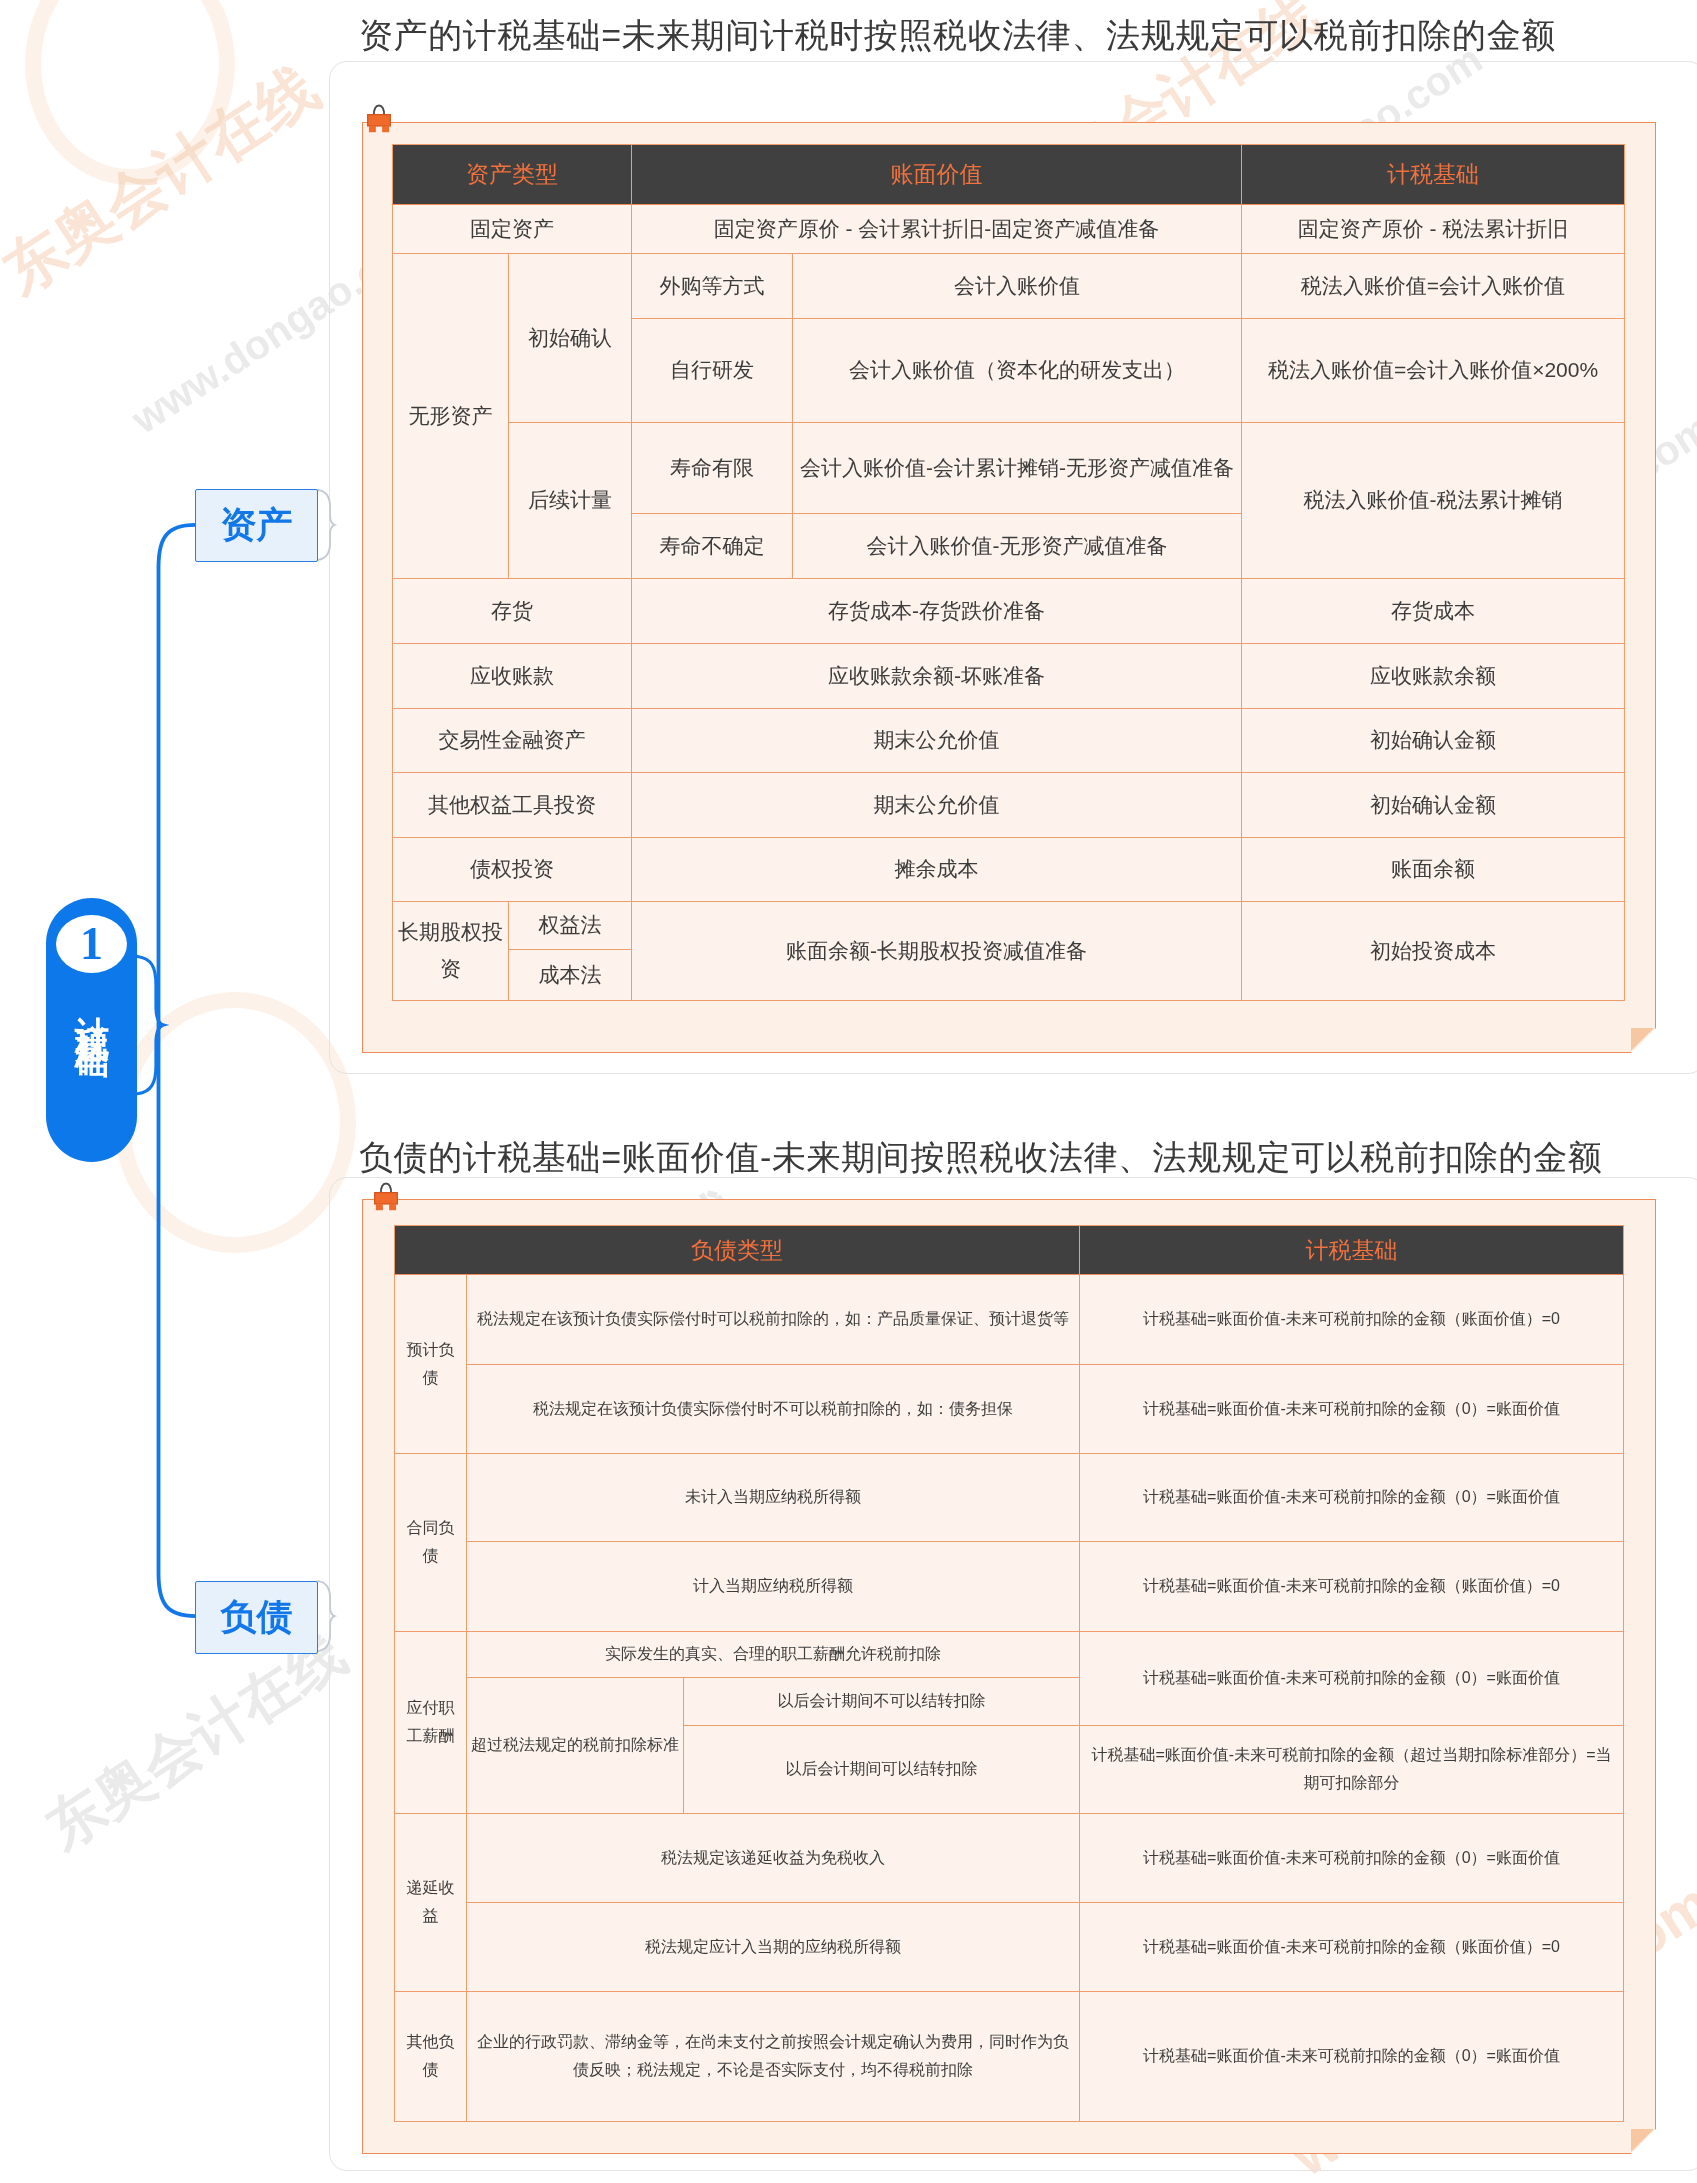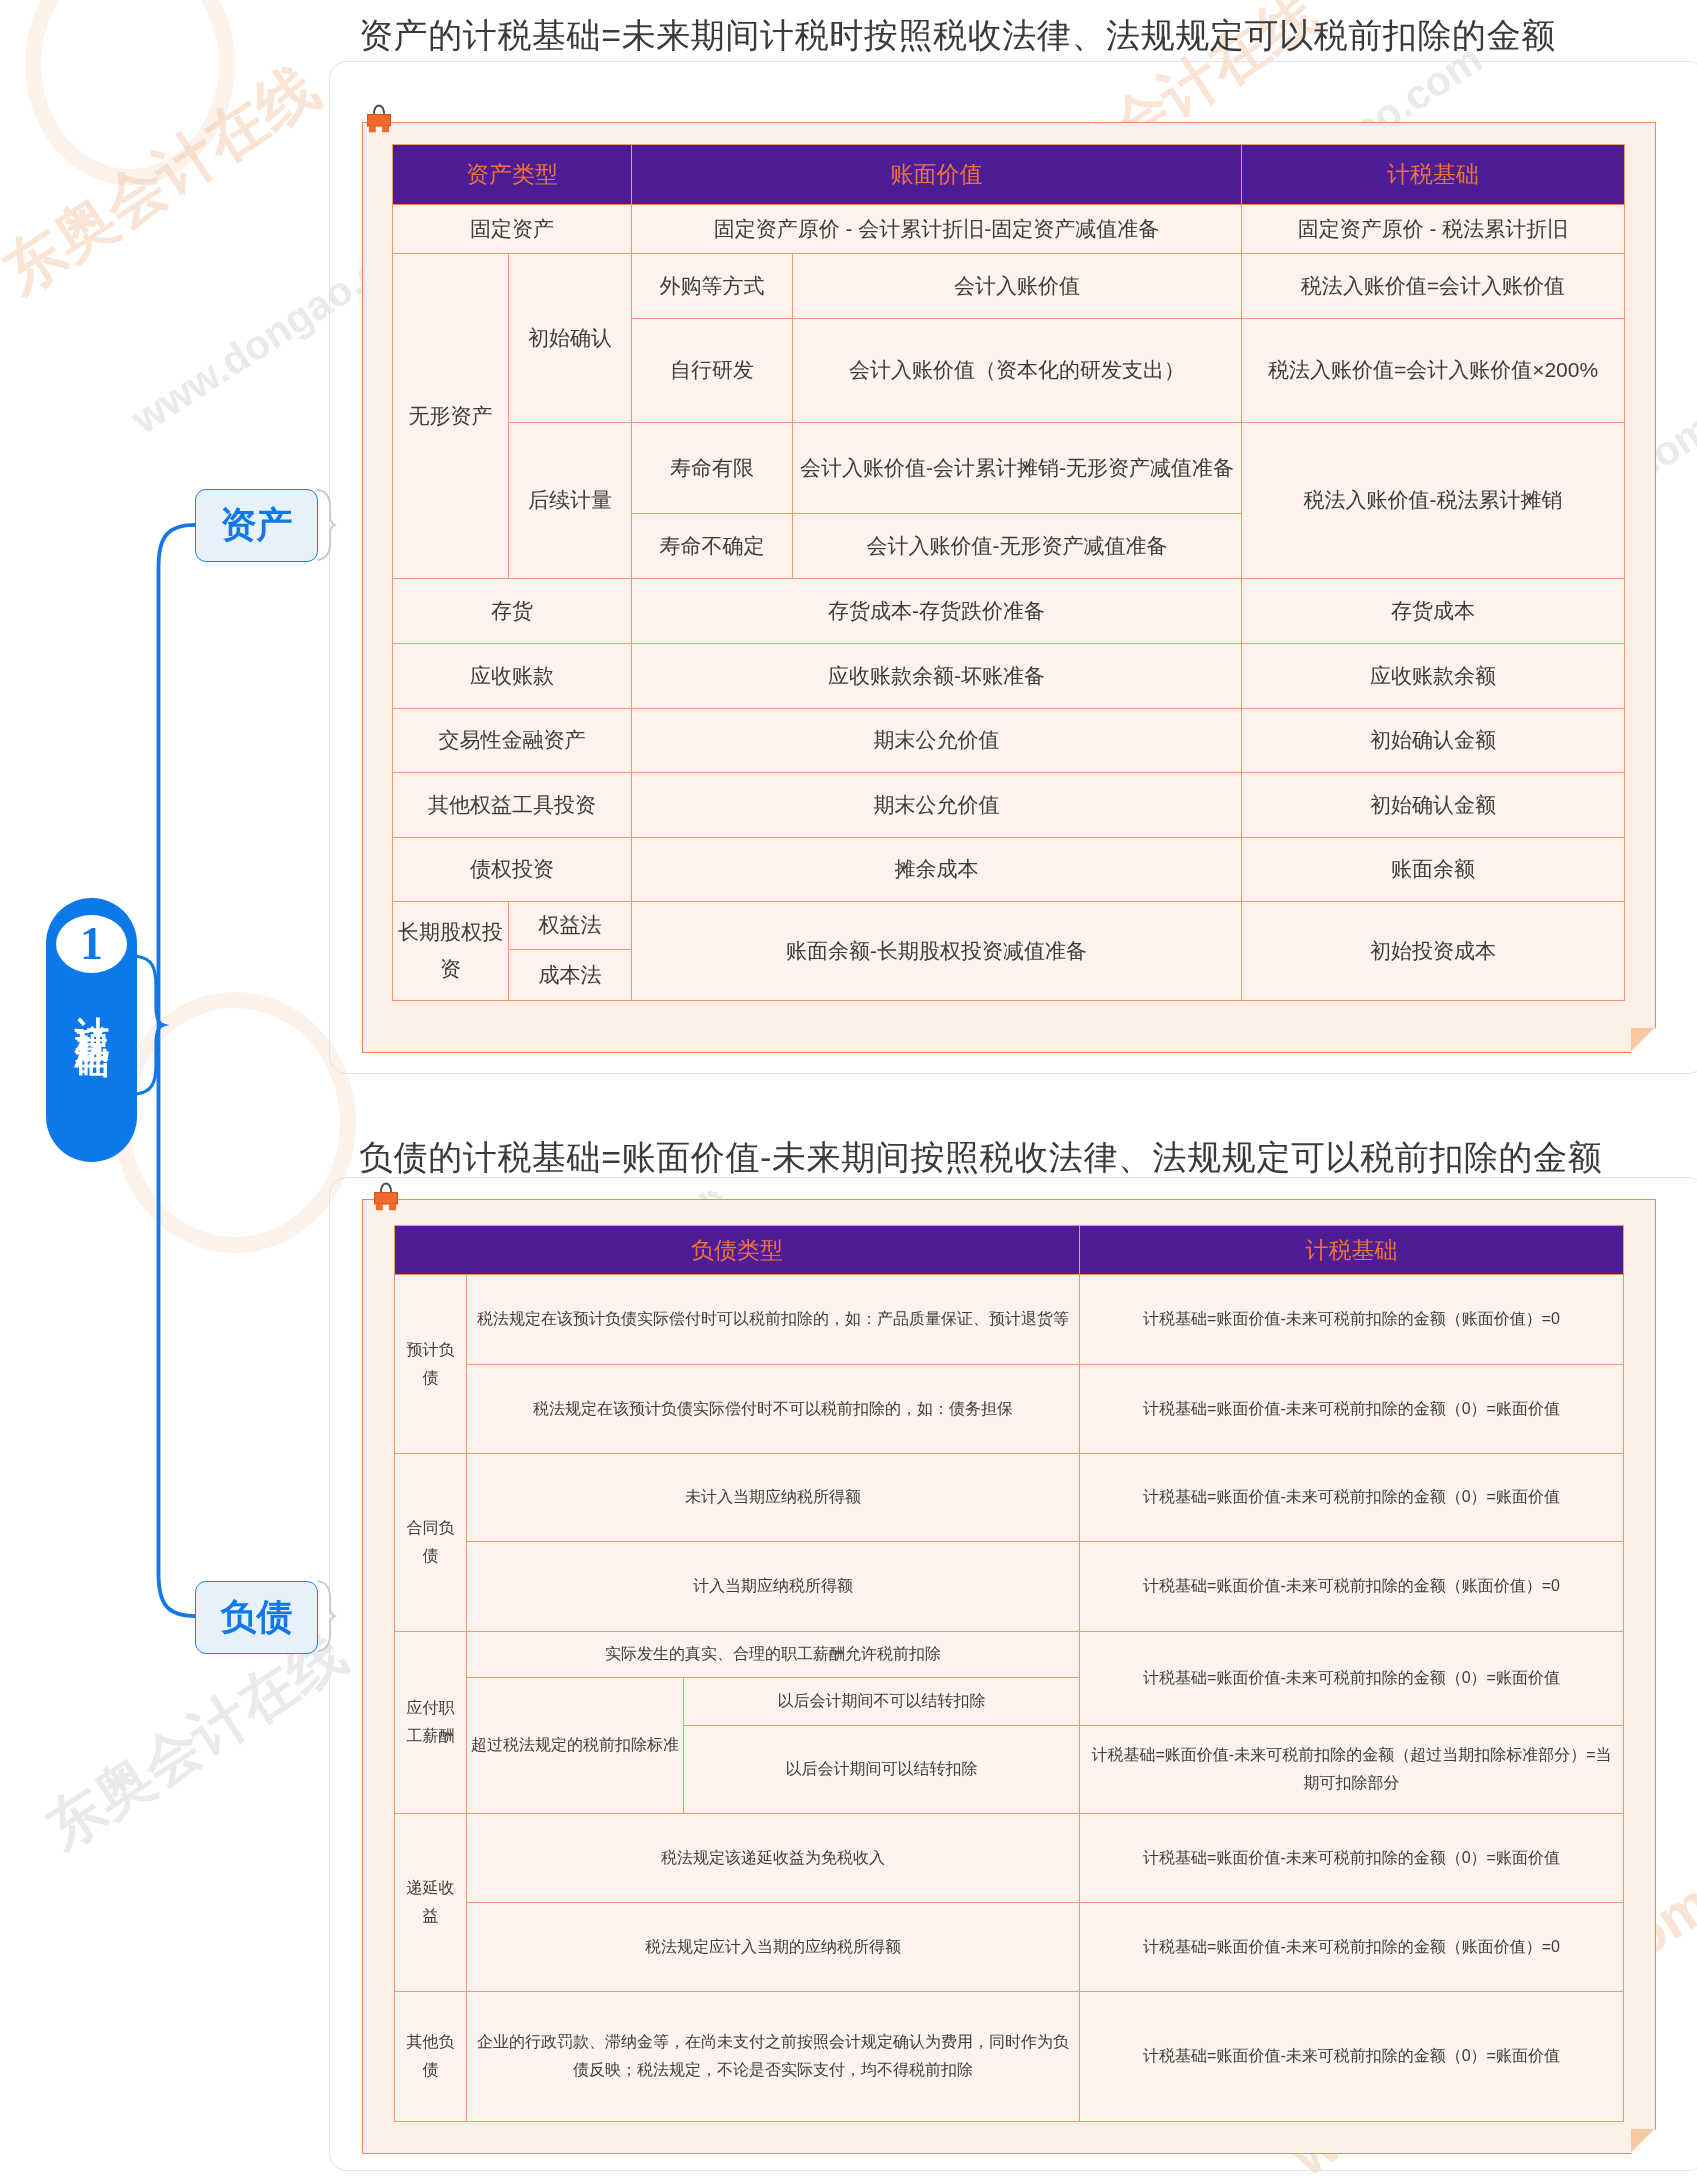--- a/index.html
+++ b/index.html
@@ -23,21 +23,21 @@
       border-top:23px solid #f6c7a0;border-right:23px solid transparent;}
 
   
   .section-title{position:absolute;font-size:34px;color:#3a3a3a;z-index:2;letter-spacing:0.6px;}
 
   
   table.grid{position:absolute;border-collapse:collapse;table-layout:fixed;z-index:2;
              border:1.9px solid #ee8a55;}
   table.grid td,table.grid th{border:1.3px solid #f09d6e;background:#fdf3ec;vertical-align:middle;
              text-align:center;line-height:1.75;font-weight:normal;padding:3.8px;word-break:break-all;}
-  table.grid th{background:#4c1d95;color:#f2713c;font-size:23px;border-bottom:1.9px solid #ee8a55;}
+  table.grid th{background:#404040;color:#f2713c;font-size:23px;border-bottom:1.9px solid #ee8a55;}
   table.asset-grid td{font-size:21px;color:#3c3c3c;}
   table.liab-grid td{font-size:16px;color:#3c3c3c;}
   td.left{text-align:left;padding:6.4px 18px;}
   td.w2{padding:3.8px 34px;margin-left:48px;}     
   td.w2b{padding:3.8px 37px;}    
   td.w4{padding:3.8px 12.7px;}     
   td.grp{padding:3.8px 12.7px;}    
   td.b-label{padding:3.8px 18px;}
 
   
@@ -46,21 +46,21 @@
 
   
   .root-pill{position:absolute;left:46px;top:898px;width:91px;height:264px;background:#0d78e9;
              border-radius:47px;z-index:4;display:flex;flex-direction:column;align-items:center;}
   .root-circle{margin-top:16.5px;width:71px;height:58px;background:#ffffff;border-radius:50%;
              display:flex;align-items:center;justify-content:center;}
   .root-number{font-family:"Liberation Serif","DejaVu Serif",serif;font-weight:bold;font-size:46px;color:#0d78e9;}
   .root-label{margin-top:16.5px;writing-mode:vertical-rl;text-orientation:upright;color:#ffffff;
              font-family:"Liberation Serif","DejaVu Serif",serif;font-weight:bold;font-size:34px;letter-spacing:9px;}
   .branch{position:absolute;width:121px;height:71px;background:#e7f1fc;border:1.9px solid #2a7de2;
-          border-radius:11px;z-index:4;display:flex;align-items:center;justify-content:center;
+          border-radius:2px;z-index:4;display:flex;align-items:center;justify-content:center;
           font-family:"Liberation Serif","DejaVu Serif",serif;font-weight:bold;font-size:36px;color:#1277e8;}
   .branch-asset{left:195px;top:489px;}
   .branch-liability{left:195px;top:1581px;}
 </style>
 </head>
 <body>
 
 <div class="canvas">
 
   <div class="wm-layer">

